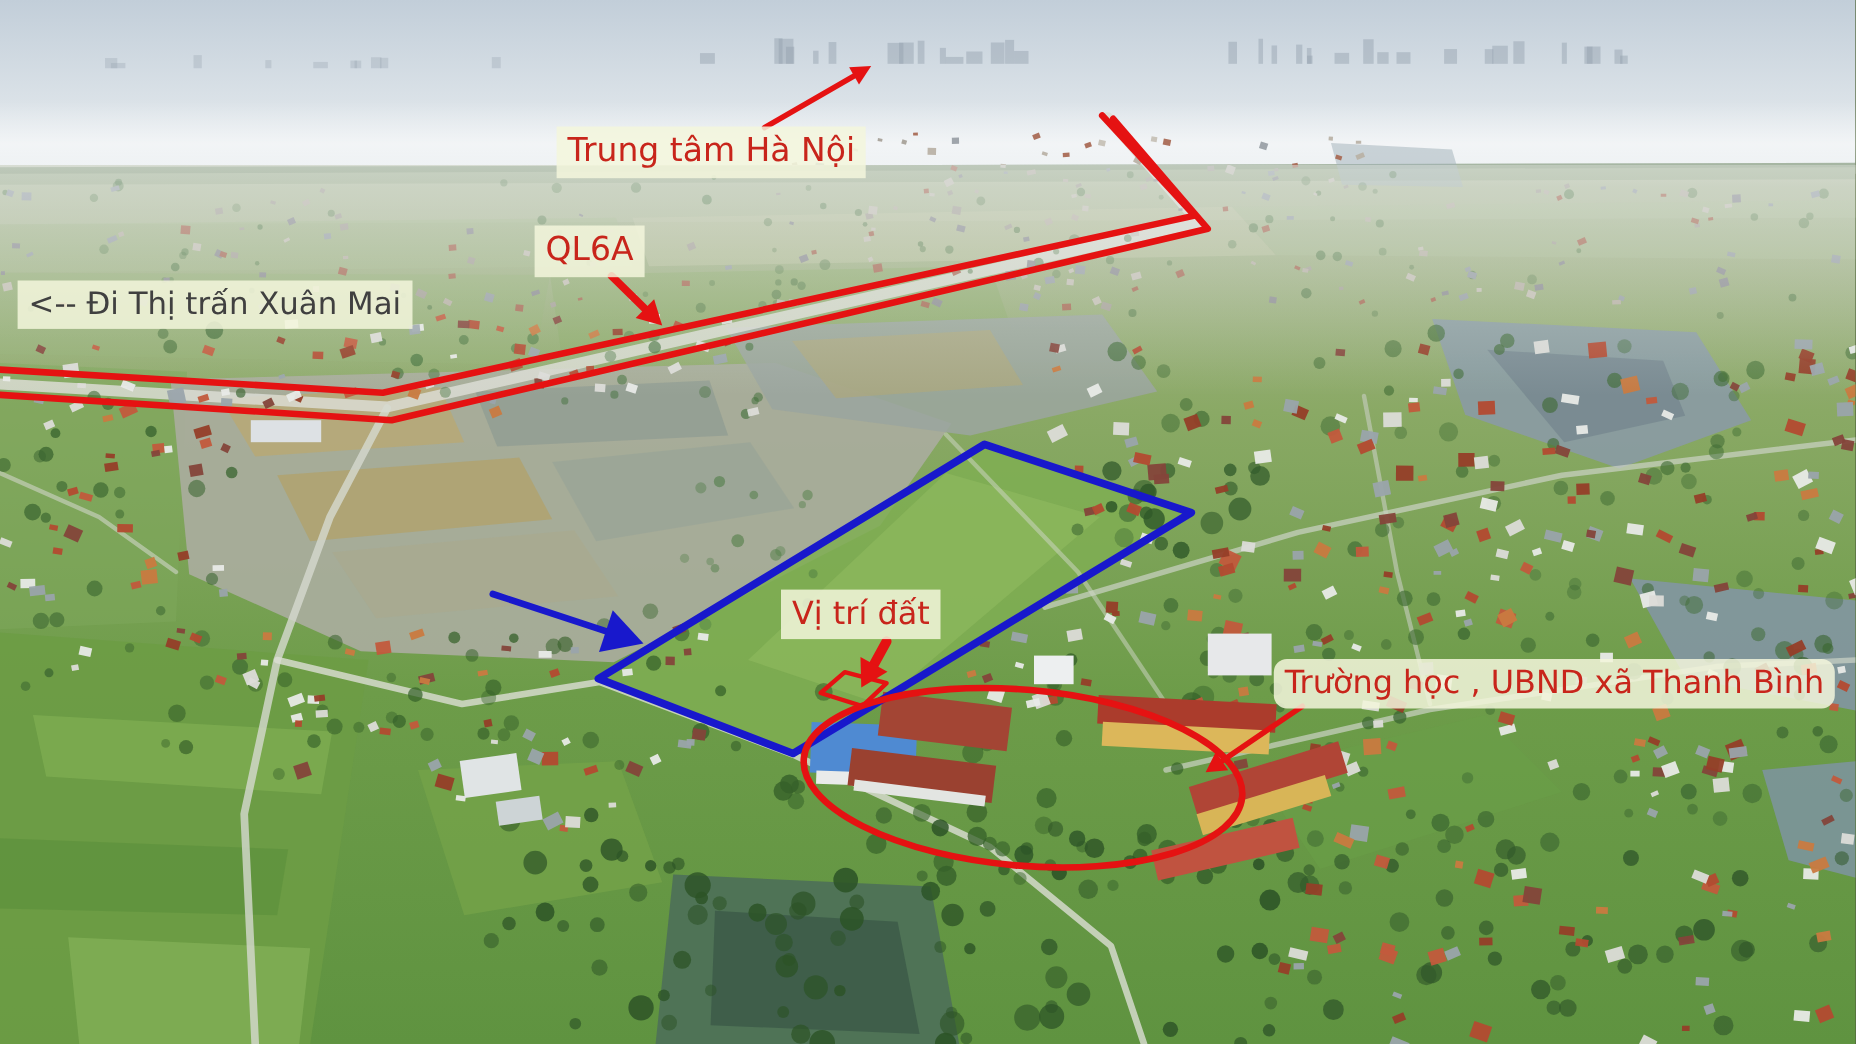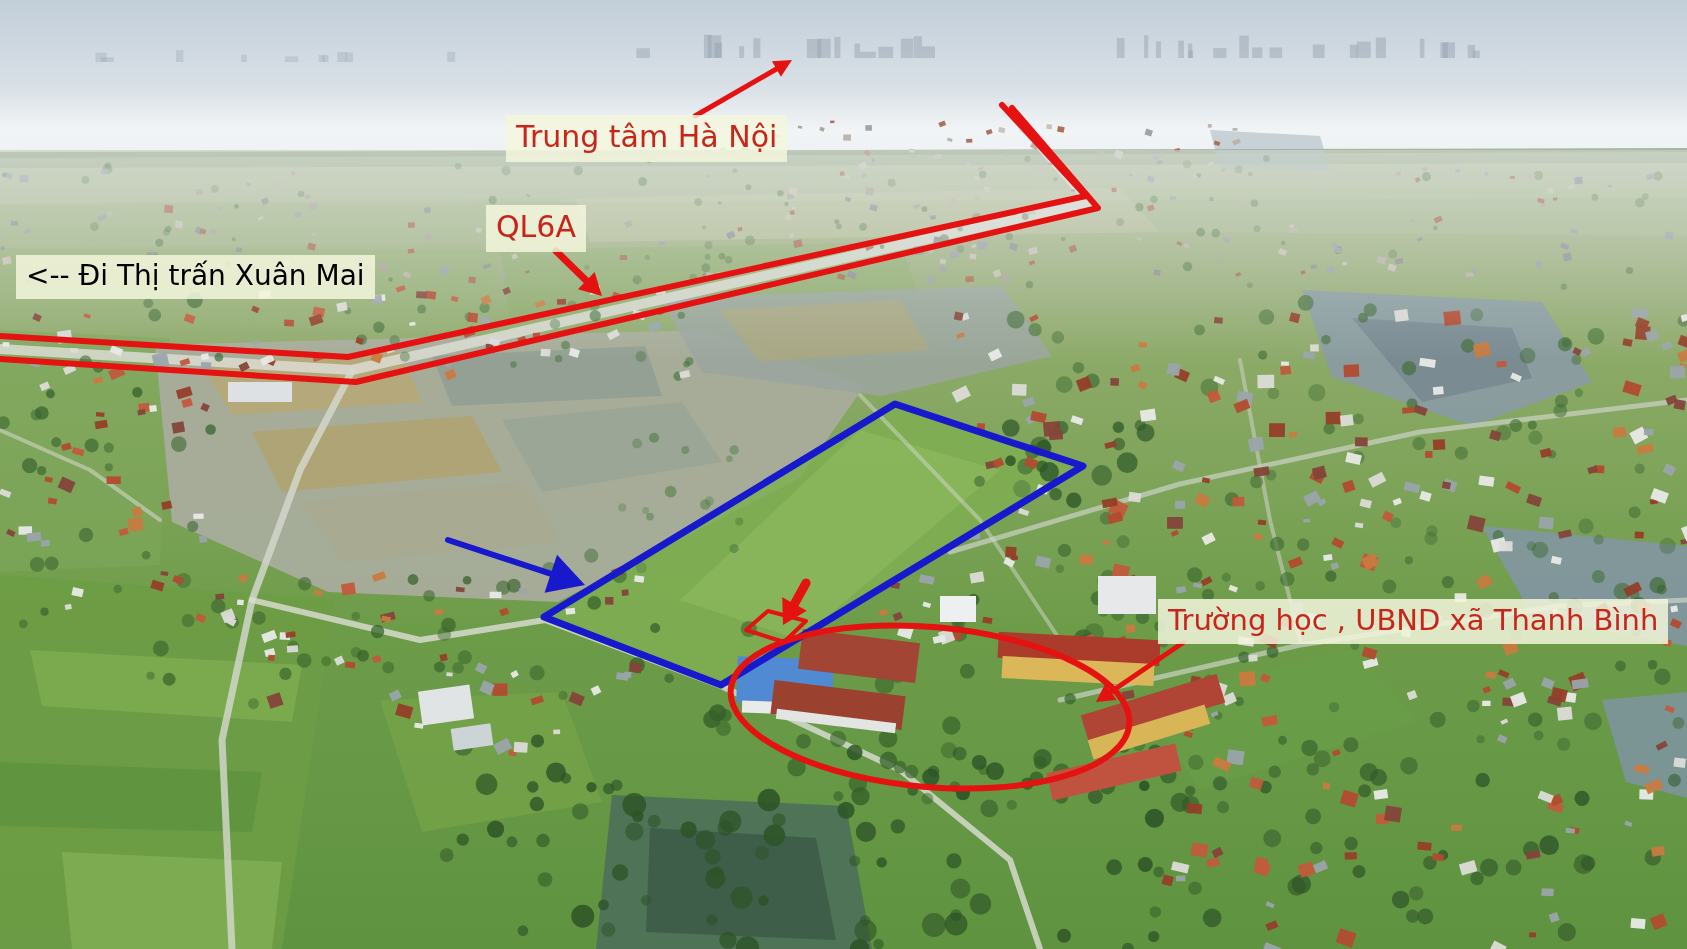--- a/index.html
+++ b/index.html
@@ -1265,15 +1265,16 @@
         <polygon points="585,585 544.5565220805264,592.7669230572377 557.0390769939441,554.7644780986103" fill="#1818cc"></polygon>
         <line x1="806" y1="583" x2="793.5669217030428" y2="605.703882107487" stroke="#e51212" stroke-width="9" stroke-linecap="round"></line>
         <polygon points="783,625 782.248203198993,597.2252848516857 806.806898698555,610.6740942919221" fill="#e51212"></polygon>
         <line x1="1184" y1="642" x2="1109.2196374849207" y2="692.9866108057358" stroke="#e51212" stroke-width="5" stroke-linecap="round"></line>
         <polygon points="1096,702 1105.2387239241207,683.5976637283774 1116.5054604169509,700.1222105845283" fill="#e51212"></polygon>
       </g>
   </svg>
 
   <div class="map-label" style="left: 506px; top: 115px; font-size: 30px; color: rgb(200, 37, 27); background: rgba(243, 246, 220, 0.85);">Trung tâm Hà Nội</div>
   <div class="map-label" style="left: 486px; top: 205px; font-size: 30px; color: rgb(200, 37, 27); background: rgba(243, 246, 220, 0.85); text-align: right;">QL6A</div>
-  <div class="map-label" style="left: 16px; top: 255px; font-size: 28px; color: #000000; background: rgba(243, 246, 220, 0.85);">&lt;-- Đi Thị trấn Xuân Mai</div>
-  <div class="map-label" style="left: 1158px; top: 599px; font-size: 29px; color: rgb(200, 37, 27); background: rgba(243, 246, 220, 0.85);">Trường học , UBND xã Thanh Bình</div>
+  <div class="map-label" style="left: 16px; top: 255px; font-size: 28px; color: #404040; background: rgba(243, 246, 220, 0.85);">&lt;-- Đi Thị trấn Xuân Mai</div>
+  <div class="map-label" style="left: 710px; top: 536px; font-size: 29px; color: rgb(200, 37, 27); background: rgba(243, 246, 220, 0.85);">Vị trí đất</div>
+  <div class="map-label" style="left: 1158px; top: 599px; font-size: 29px; color: rgb(200, 37, 27); background: rgba(243, 246, 220, 0.85); border-radius: 12px;">Trường học , UBND xã Thanh Bình</div>
 </div>
 
 </body></html>

